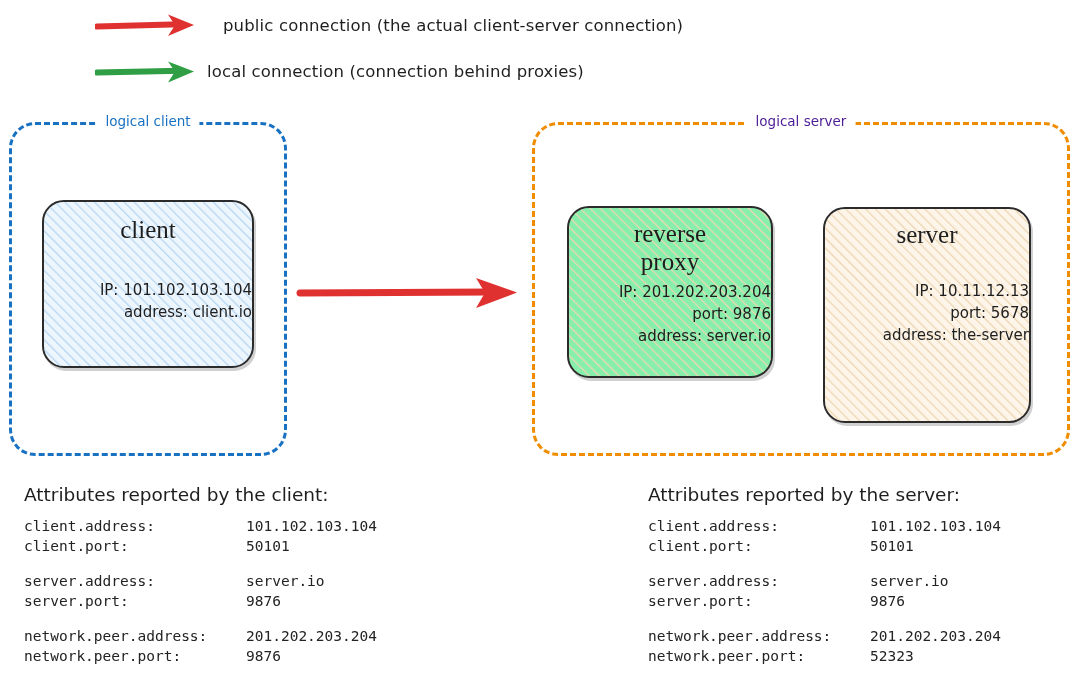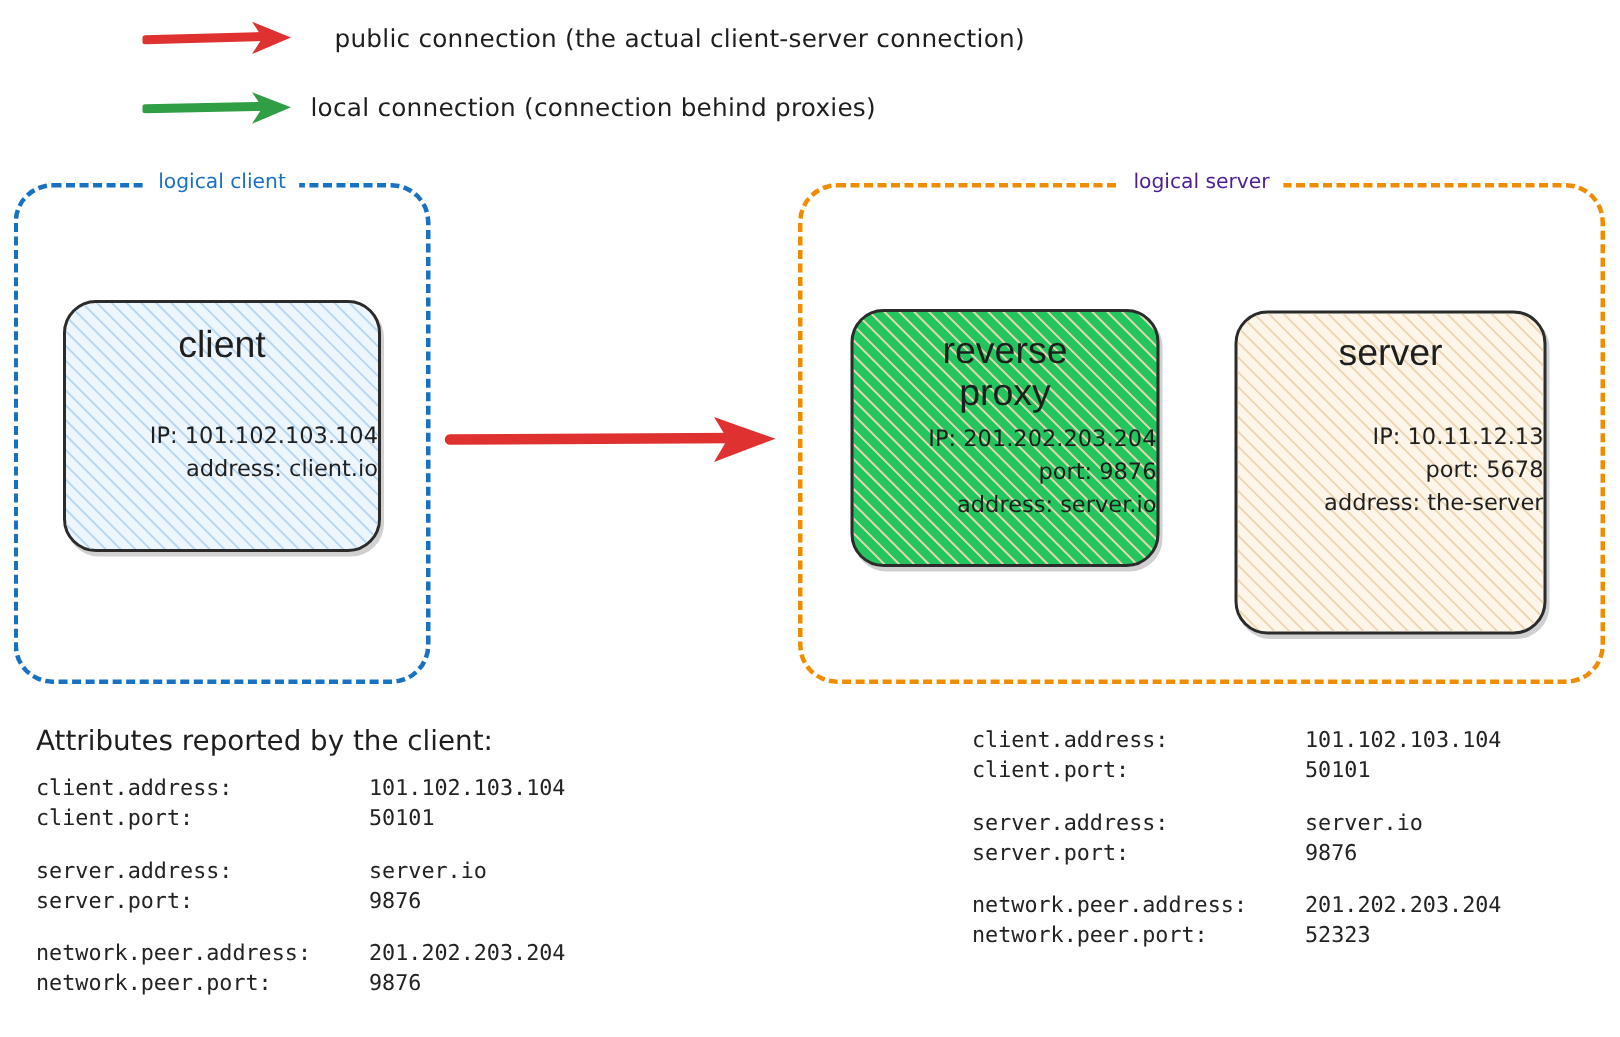--- a/index.html
+++ b/index.html
@@ -98,21 +98,21 @@
     z-index: 2;
     width: 100%;
     height: 100%;
     box-sizing: border-box;
   }
   .node-title {
     text-align: center;
     font-size: 25px;
     line-height: 1.12;
     color: #1e1e1e;
-    font-family: Liberation Sans, sans-serif;
+    font-family: Liberation Serif, serif;
   }
   .node-attrs {
     font-size: 15px;
     line-height: 1.45;
     color: #1e1e1e;
     font-family: "DejaVu Sans", sans-serif;
     white-space: nowrap;
     text-align: right;
   }
 
@@ -122,21 +122,21 @@
     width: 212px; height: 168px;
     background: #eef6fd;
   }
   #node-client .node-title { padding-top: 14px; }
   #node-client .node-attrs { padding-left: 38px; padding-top: 36px; }
 
   
   #node-reverse-proxy {
     left: 567px; top: 206px;
     width: 206px; height: 172px;
-    background: #22c55e;
+    background: #86efac;
   }
   #node-reverse-proxy .node-title { padding-top: 12px; }
   #node-reverse-proxy .node-attrs { padding-left: 18px; padding-top: 6px; }
 
   
   #node-server {
     left: 823px; top: 207px;
     width: 208px; height: 216px;
     background: #fdf5ea;
   }
@@ -294,20 +294,21 @@
           </tr>
           <tr>
             <td class="attr-key">network.peer.port:</td>
             <td class="attr-value">9876</td>
           </tr>
         </tbody>
     </table>
   </div>
 
   <div class="attr-block" id="attrs-server">
+    <div class="attr-heading">Attributes reported by the server:</div>
     <table class="attr-table">
       <tbody>
           <tr>
             <td class="attr-key">client.address:</td>
             <td class="attr-value">101.102.103.104</td>
           </tr>
           <tr>
             <td class="attr-key">client.port:</td>
             <td class="attr-value">50101</td>
           </tr>

